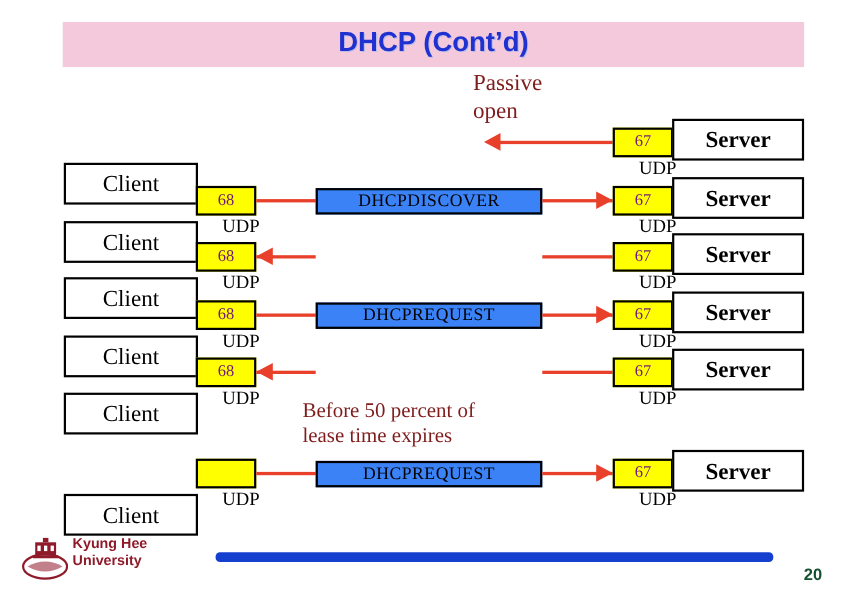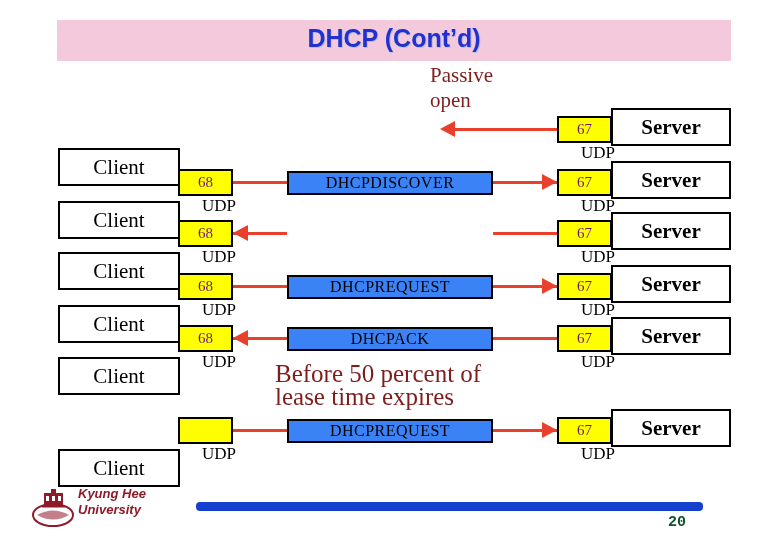--- a/index.html
+++ b/index.html
@@ -173,32 +173,31 @@
   }
   .annot.passive {
     left: 430px;
     top: 63px;
     width: 160px;
   }
   .annot.lease {
     left: 275px;
     top: 362px;
     width: 240px;
-    font-size: 25px;
+    font-size: 19px;
     line-height: 23px;
   }
 
   
   .footer-logo {
     position: absolute;
-    left: 32px;
+    left: 20px;
     top: 486px;
     width: 150px;
     height: 46px;
-    font-style: italic;
   }
   .logo-mark {
     position: absolute;
     left: 0;
     top: 2px;
     width: 42px;
     height: 40px;
   }
   .logo-text {
     position: absolute;
@@ -214,28 +213,28 @@
     position: absolute;
     left: 196px;
     top: 502px;
     width: 507px;
     height: 9px;
     background: #1540cf;
     border-radius: 4px;
   }
   .page-number {
     position: absolute;
-    left: 656px;
+    left: 724px;
     top: 514px;
     width: 30px;
-    text-align: right;
+    text-align: center;
     font-size: 15px;
     font-weight: bold;
     color: #13502f;
-    font-family: Liberation Mono, monospace;
+    font-family: Liberation Sans, sans-serif;
   }
 </style>
 </head>
 <body>
 
 <div id="slide">
 
   <div class="title-band">
     <div class="title-text">DHCP (Cont’d)</div>
   </div>
@@ -301,21 +300,20 @@
     <div class="node-box server">Server</div>
   </div>
 
   <div class="row" style="top:317px">
     <div class="node-box client">Client</div>
     <div class="port-box client-port">68</div>
     <div class="udp-label left">UDP</div>
 
     <div class="arrow seg-left"></div>
     <div class="arrow-head left"></div>
-    <div class="msg-box">DHCPACK</div>
     <div class="arrow seg-right"></div>
 
     <div class="port-box server-port">67</div>
     <div class="udp-label right">UDP</div>
     <div class="node-box server">Server</div>
   </div>
 
   <div class="row" style="top:409px">
     <div class="node-box client">Client</div>
     <div class="port-box client-port"></div>

